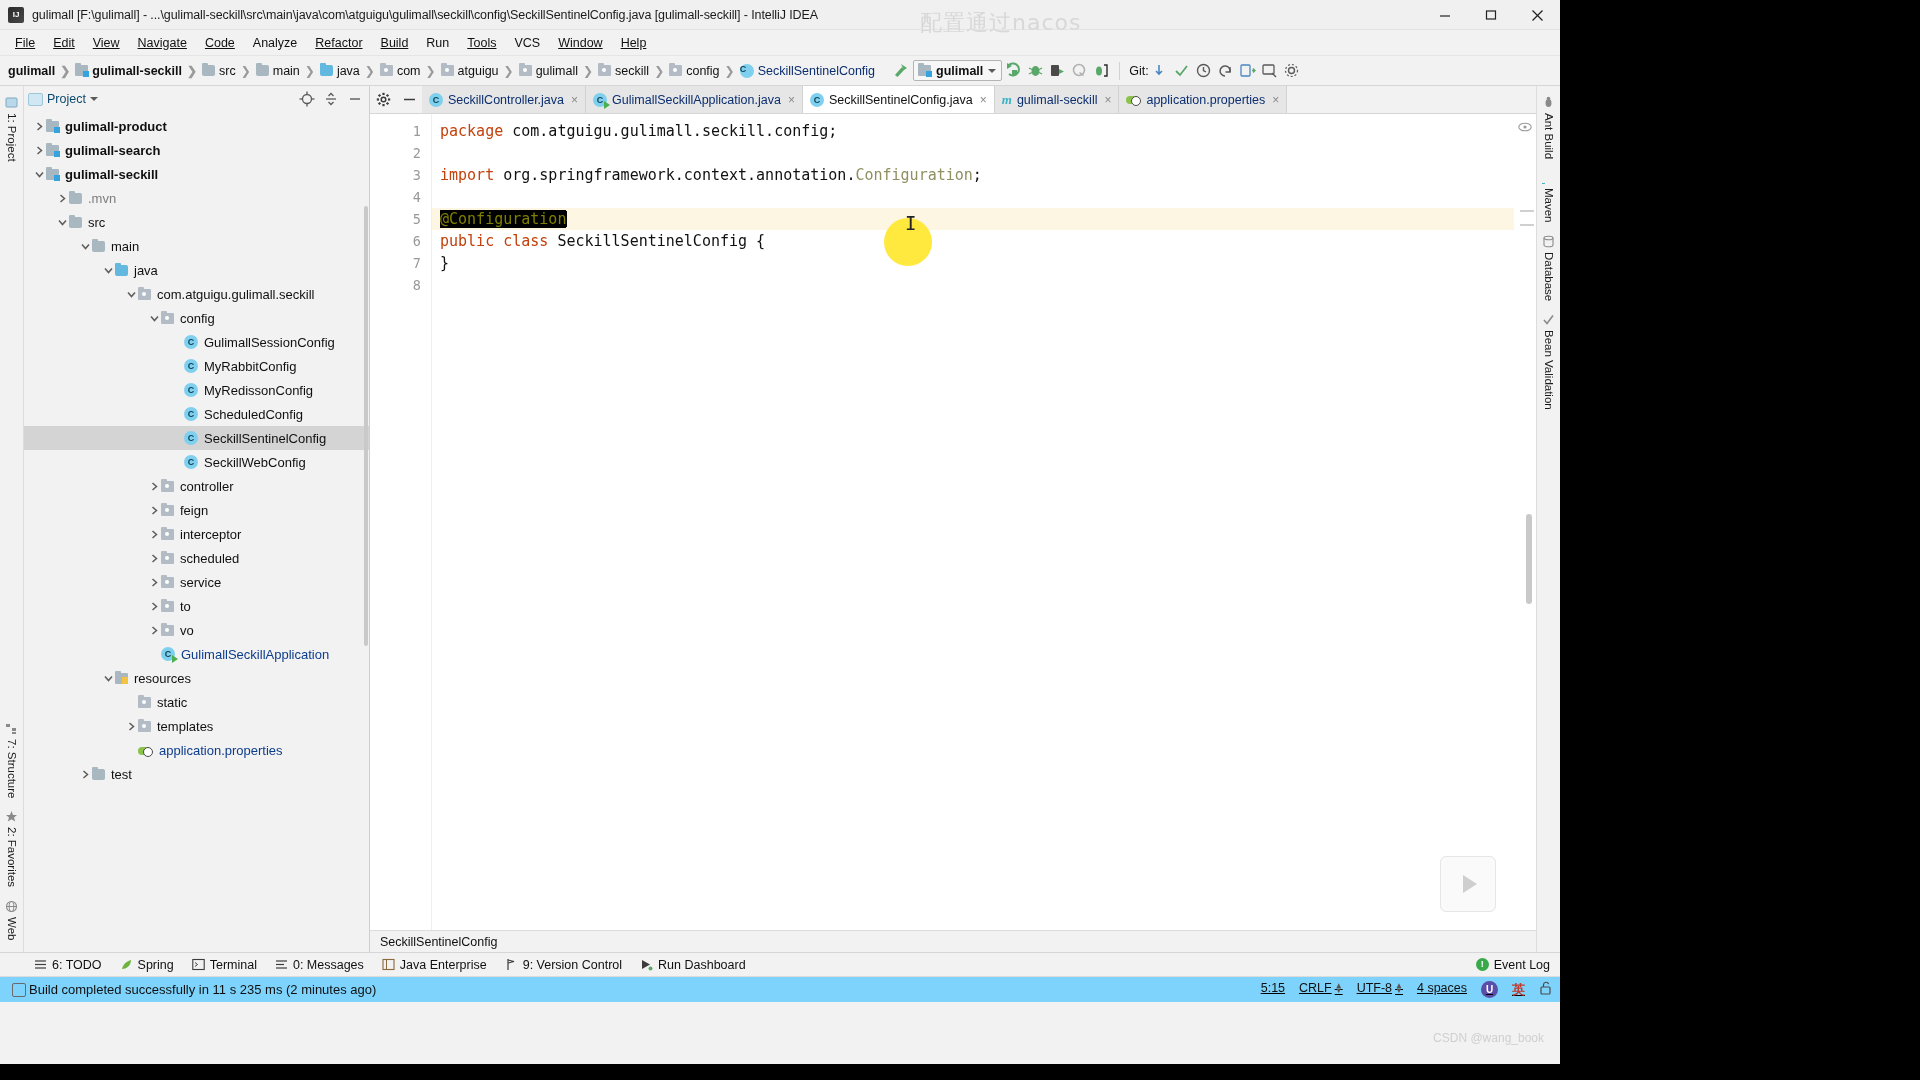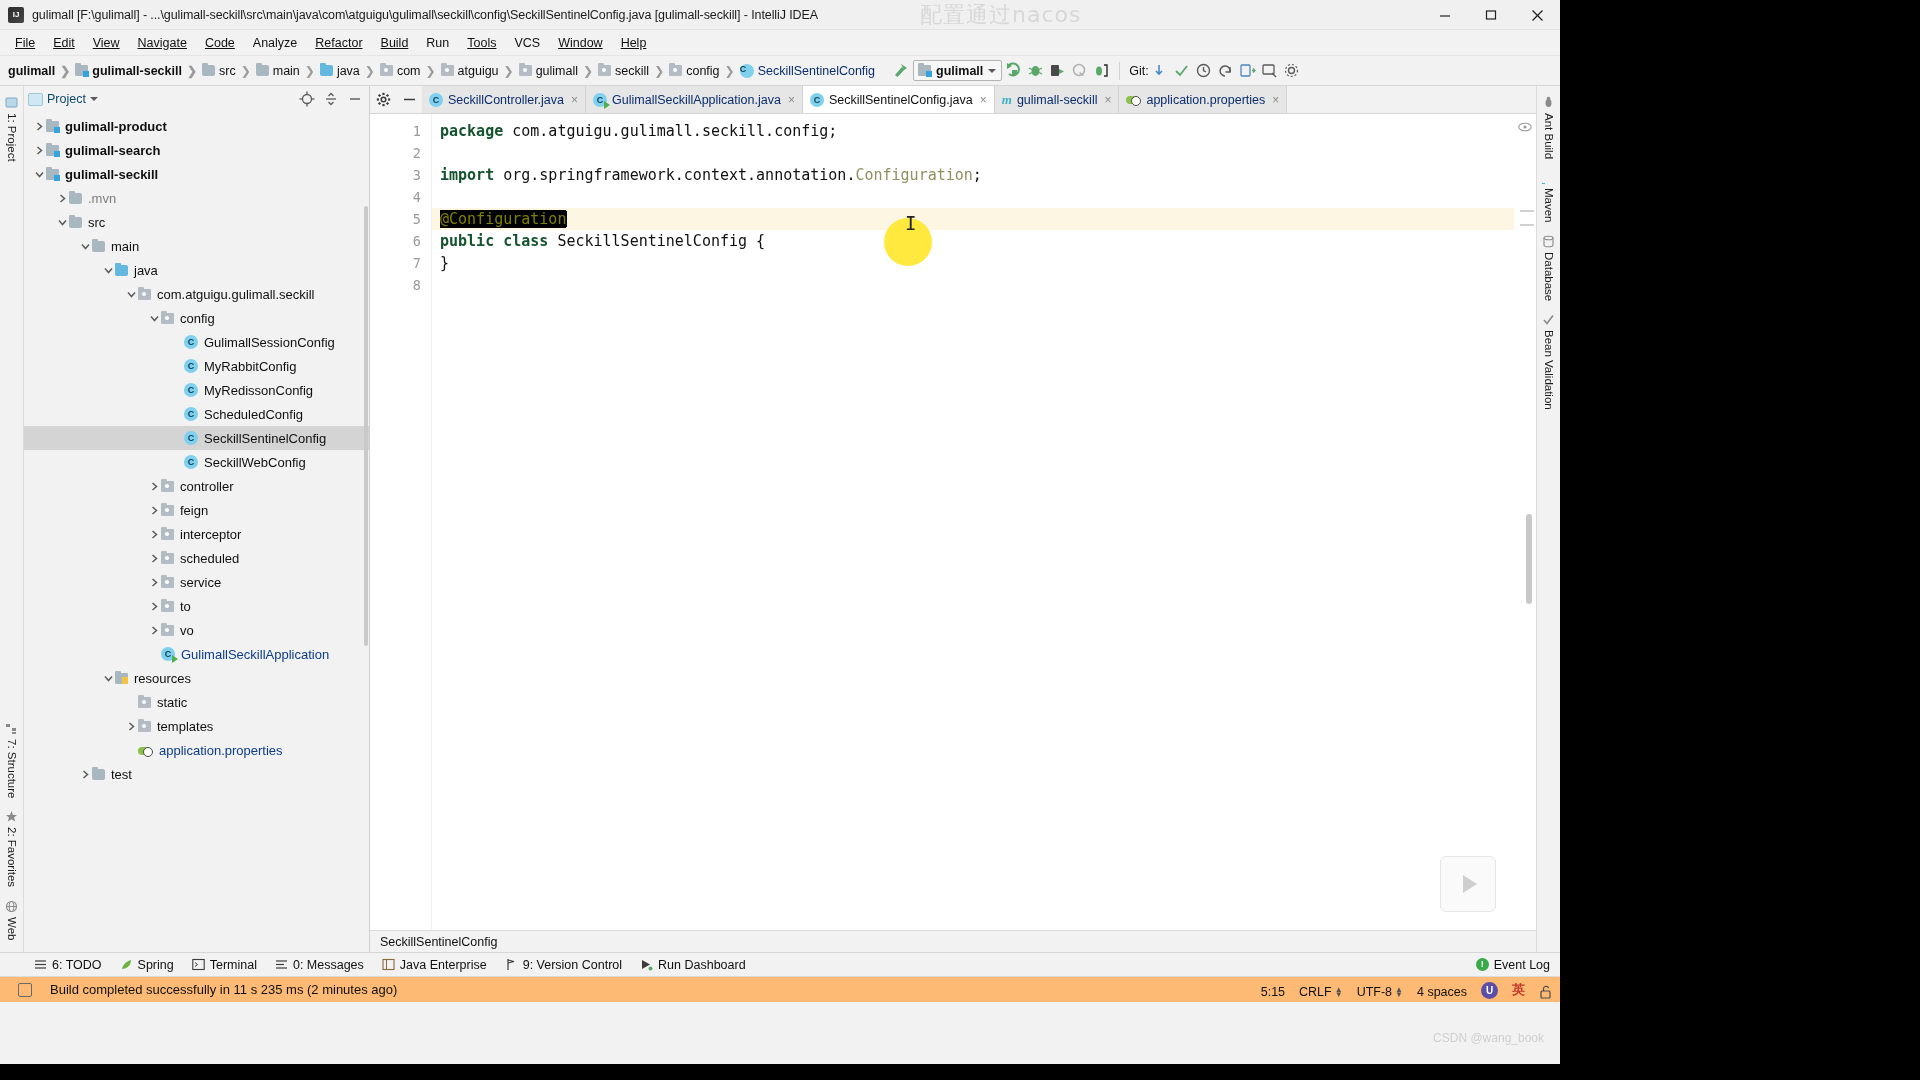--- a/index.html
+++ b/index.html
@@ -154,21 +154,21 @@
 
   .codearea { flex: 1; display: flex; position: relative; background: #fff; overflow: hidden; }
   .gutter { width: 62px; background: #fff; padding-top: 6px; text-align: right; flex: none;
     border-right: 1px solid #f0f0f0; }
   .lnum { height: 22px; line-height: 22px; font-family: "DejaVu Sans Mono", monospace;
     font-size: 13.5px; color: #999; padding-right: 10px; }
   .codebox { flex: 1; padding-top: 6px; position: relative; min-width: 0; }
   .cline { height: 22px; line-height: 22px; font-family: "DejaVu Sans Mono", monospace;
     font-size: 15px; color: #101010; white-space: pre; padding-left: 8px; }
   .cline.hl { background: #fdf6e3; }
-  .kw { color: #14532d; font-weight: bold; }
+  .kw { color: #c2410c; font-weight: normal; }
   .anno { color: #808000; }
   .ident-hl { background: #000000; margin-top: 40px; }
   .type { color: #8f8f60; }
   .caret { display: inline-block; width: 1px; height: 16px; background: #000; vertical-align: -3px; }
 
   .cursor-blob {
     position: absolute; width: 48px; height: 48px; border-radius: 50%;
     background: #ffe72e; opacity: 0.92;
   }
   .ibeam { position: absolute; color: #222; font-size: 19px; font-family: "DejaVu Sans Mono", monospace; }
@@ -197,35 +197,35 @@
     border-top: 1px solid #d6d6d6; padding-left: 34px; gap: 18px;
   }
   .twbtn { display: flex; align-items: center; gap: 5px; font-size: 12.5px; color: #101010; white-space: nowrap; }
   .tw-spacer { margin-left: auto; }
   .eventlog { display: flex; align-items: flex-start; gap: 5px; font-size: 12.5px; color: #101010; padding-right: 10px; }
   .ico-bell { width: 13px; height: 13px; border-radius: 50%; background: #3aa94a; position: relative; }
   .ico-bell::after { content:"!"; position:absolute; inset:0; color:#fff; font-size:9px; display:flex; align-items:center; justify-content:center; font-weight:bold;}
 
   
   .statusbar {
-    height: 26px; background: #fdba74; display: flex; align-items: center;
-    border-top: 1px solid #dcdcdc; padding-left: 18px; gap: 18px;
+    height: 26px; background: #7dd3fc; display: flex; align-items: center;
+    border-top: 1px solid #dcdcdc; padding-left: 12px; gap: 3px;
   }
   .sb-icon { width: 14px; height: 14px; border: 1.5px solid #6a6a6a; border-radius: 2px; }
   .sb-msg { font-size: 13px; color: #101010; }
-  .sb-right { margin-left: auto; display: flex; align-items: flex-end; gap: 14px; padding-right: 8px; }
+  .sb-right { margin-left: auto; display: flex; align-items: flex-start; gap: 14px; padding-right: 8px; text-decoration: underline; }
   .sb-item { font-size: 12.5px; color: #101010; display: flex; align-items: center; gap: 3px; white-space: nowrap; }
   .updown { display:flex; flex-direction:column; line-height: 5px; font-size: 8px; color:#555; }
   .ime-icon { width: 17px; height: 17px; border-radius: 50%; background: #5b4ea8; color: #fff;
     font-size: 10px; display:flex; align-items:center; justify-content:center; font-weight:bold; }
   .ime-txt { font-size: 13px; color: #c0392b; font-weight: bold; }
 
   
   .wm-top {
-    position: absolute; left: 920px; top: 0; font-size: 22px; color: #d8d8d8;
+    position: absolute; left: 920px; top: 8px; font-size: 22px; color: #d8d8d8;
     font-family: "DejaVu Sans", sans-serif; letter-spacing: 1px; white-space: nowrap;
     text-shadow: 0 0 1px #eee;
   }
   .wm-bottom {
     position: absolute; right: 16px; bottom: 19px; font-size: 12px; color: #cfcfcf;
     white-space: nowrap;
   }
 </style>
 </head>
 <body>

